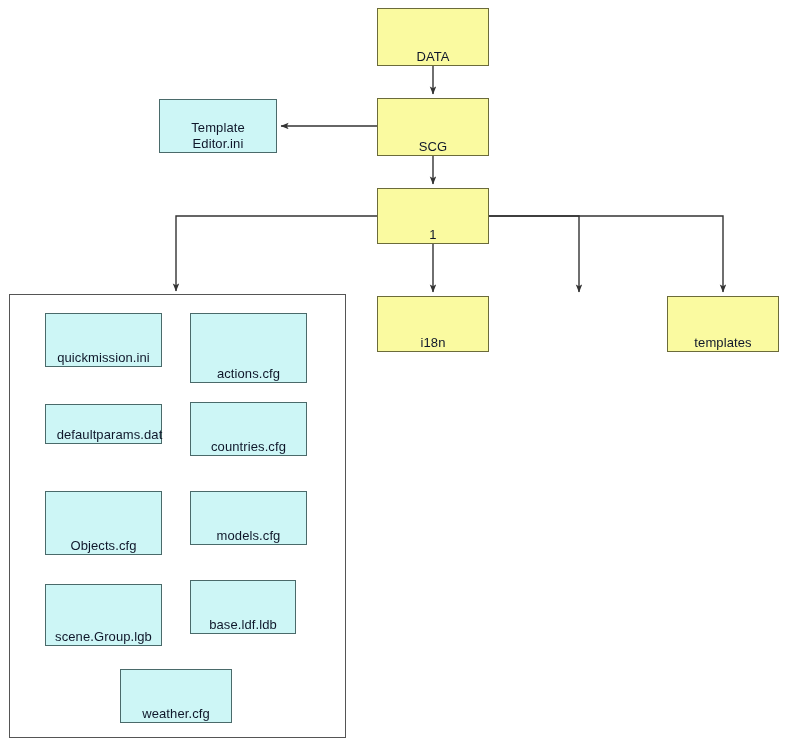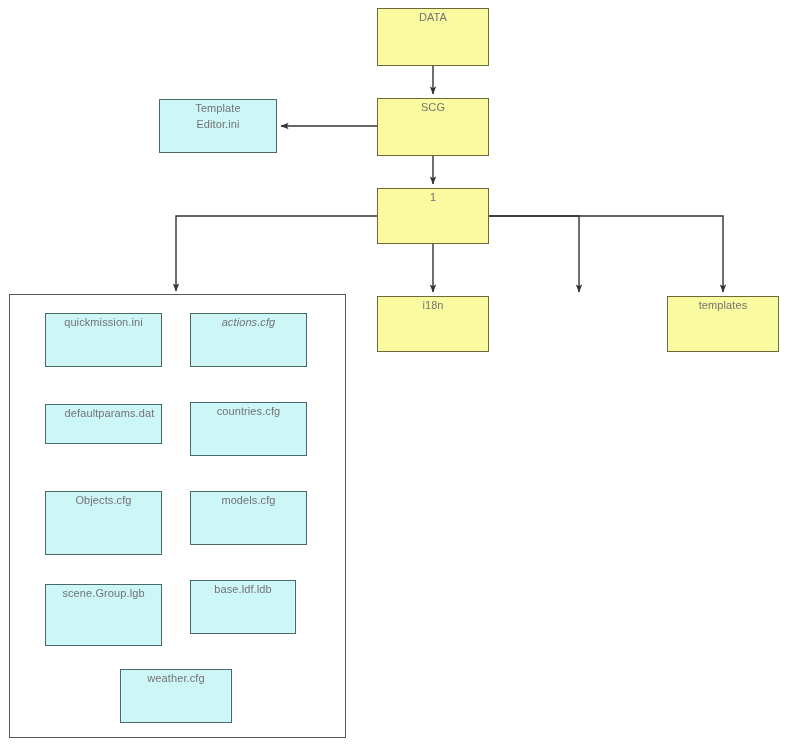--- a/index.html
+++ b/index.html
@@ -22,26 +22,26 @@
     left: 0;
     top: 0;
     width: 788px;
     height: 750px;
     pointer-events: none;
   }
   .node {
     position: absolute;
     box-sizing: border-box;
     display: flex;
-    align-items: flex-start;
+    align-items: flex-end;
     justify-content: center;
     text-align: center;
-    font-size: 11px;
+    font-size: 13px;
     line-height: 16px;
-    color: #737373;
+    color: #0f172a;
     letter-spacing: 0.1px;
     white-space: pre-line;
   }
   .node-yellow {
     background: #fafaa0;
     border: 1.6px solid #6b6b3a;
   }
   .node-cyan {
     background: #cdf6f6;
     border: 1.6px solid #4a6a6a;
@@ -105,21 +105,21 @@
   <div class="node node-yellow" style="left:667px; top:296px; width:112px; height:56px;">
     <span>templates</span>
   </div>
 
   <div class="group-box" style="left:9px; top:294px; width:337px; height:444px;"></div>
 
   <div class="node node-cyan" style="left:45px; top:313px; width:117px; height:54px;">
     <span>quickmission.ini</span>
   </div>
 
-  <div class="node node-cyan" style="left:190px; top:313px; width:117px; height:54px;font-style:italic;">
+  <div class="node node-cyan" style="left:190px; top:313px; width:117px; height:70px;">
     <span>actions.cfg</span>
   </div>
 
   <div class="node node-cyan" style="left:45px; top:404px; width:117px; height:40px;padding-left:12px;">
     <span>defaultparams.dat</span>
   </div>
 
   <div class="node node-cyan" style="left:190px; top:402px; width:117px; height:54px;">
     <span>countries.cfg</span>
   </div>

